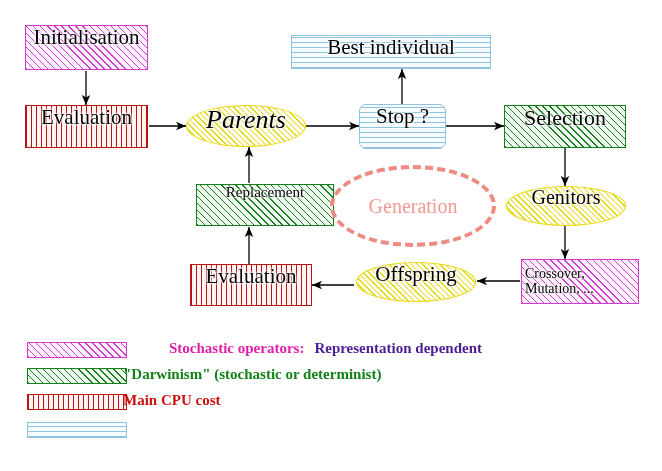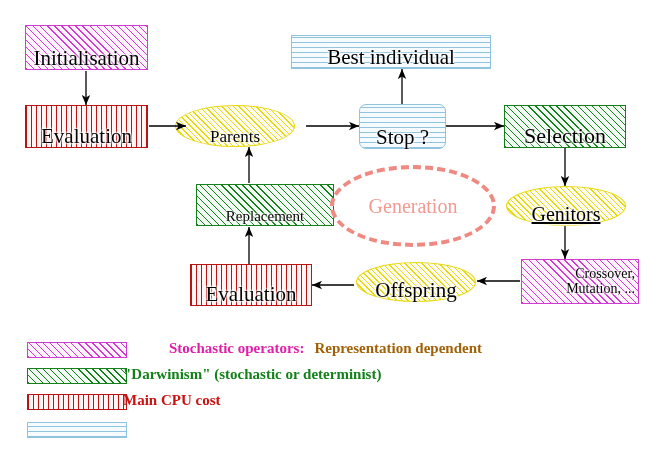--- a/index.html
+++ b/index.html
@@ -2,21 +2,21 @@
 <html><head>
 <meta charset="utf-8">
 <style>
   html,body{margin:0;padding:0;background:#ffffff;}
   body{width:662px;height:471px;overflow:hidden;
        font-family:"Liberation Serif","DejaVu Serif",serif;}
   #canvas{position:relative;width:662px;height:471px;background:#fff;}
 
   
   .node{position:absolute;box-sizing:border-box;display:flex;
-        align-items:flex-end;justify-content:center;text-align:center;
+        align-items:flex-start;justify-content:center;text-align:center;
         color:#000;line-height:1.05;}
   .node .lbl{position:relative;z-index:3;padding:0 3px;
              text-shadow:0 0 2px #fff,0 0 2px #fff,0 0 3px #fff,0 0 3px #fff;}
 
   
   .hatch-magenta{
     border:1.5px solid #D13BD1;
     background-color:#fdf2fd;
     background-image:repeating-linear-gradient(45deg,
       #D13BD1 0px,#D13BD1 1px,rgba(0,0,0,0) 1px,rgba(0,0,0,0) 5px);
@@ -54,21 +54,21 @@
     justify-content:center;color:#F29991;}
 
   
   .legend{position:absolute;left:0;top:336px;width:662px;}
   .legend-row{position:absolute;left:0;width:662px;height:24px;}
   .swatch{position:absolute;left:27px;width:100px;height:16px;box-sizing:border-box;}
   .legend-text{position:absolute;left:123px;top:-2px;white-space:nowrap;
                font-weight:bold;font-size:15px;
                font-family:"Liberation Serif","DejaVu Serif",serif;}
   .lt-a{color:#E11FA8;margin-left:46px;}
-  .lt-b{color:#a16207;margin-left:10px;}
+  .lt-b{color:#4c1d95;margin-left:10px;}
   .lt-green{color:#13801A;}
   .lt-red{color:#CC1111;}
   .lt-blue{color:#93C2E2;}
 
   svg.wires{position:absolute;left:0;top:0;width:662px;height:471px;
             pointer-events:none;z-index:1;}
 </style>
 </head>
 <body>
 
@@ -107,37 +107,37 @@
   </svg>
 
   <div class="node hatch-magenta" style="left:25px;top:25px;width:123px;height:45px;font-size:21px;">
     <span class="lbl">Initialisation</span>
   </div>
 
   <div class="node hatch-red" style="left:25px;top:105px;width:123px;height:43px;font-size:21px;">
     <span class="lbl">Evaluation</span>
   </div>
 
-  <div class="node hatch-yellow ellipse" style="left:175px;top:105px;width:120px;height:42px;font-size:17px;">
+  <div class="node hatch-yellow ellipse" style="left:186px;top:105px;width:120px;height:42px;font-size:26px;font-style:italic;">
     <span class="lbl">Parents</span>
   </div>
 
   <div class="node hatch-blue rounded" style="left:359px;top:104px;width:87px;height:45px;font-size:21px;">
     <span class="lbl">Stop ?</span>
   </div>
 
   <div class="node hatch-blue" style="left:291px;top:35px;width:200px;height:34px;font-size:21px;">
     <span class="lbl">Best individual</span>
   </div>
 
   <div class="node hatch-green" style="left:504px;top:105px;width:122px;height:43px;font-size:22px;">
     <span class="lbl">Selection</span>
   </div>
 
-  <div class="node hatch-yellow ellipse" style="left:506px;top:186px;width:120px;height:40px;font-size:20px;text-decoration:underline;">
+  <div class="node hatch-yellow ellipse" style="left:506px;top:186px;width:120px;height:40px;font-size:20px;">
     <span class="lbl">Genitors</span>
   </div>
 
   <div class="node hatch-magenta" style="left:521px;top:259px;width:118px;height:45px;font-size:14px;flex-direction:column;">
     <span class="lbl">Crossover,</span>
     <span class="lbl">Mutation, ...</span>
   </div>
 
   <div class="node hatch-yellow ellipse" style="left:356px;top:262px;width:120px;height:40px;font-size:21px;">
     <span class="lbl">Offspring</span>

